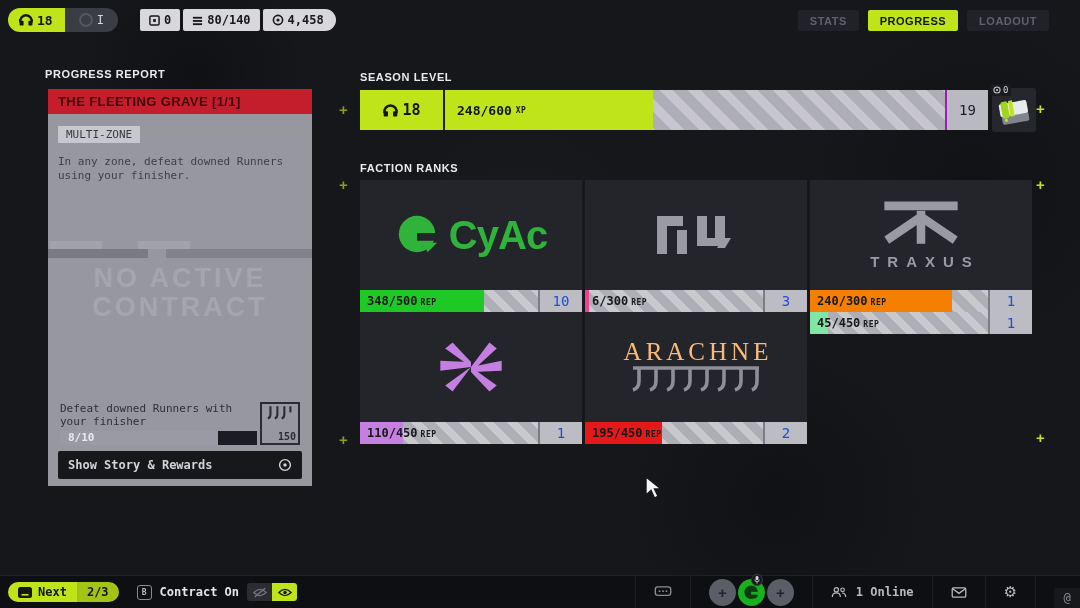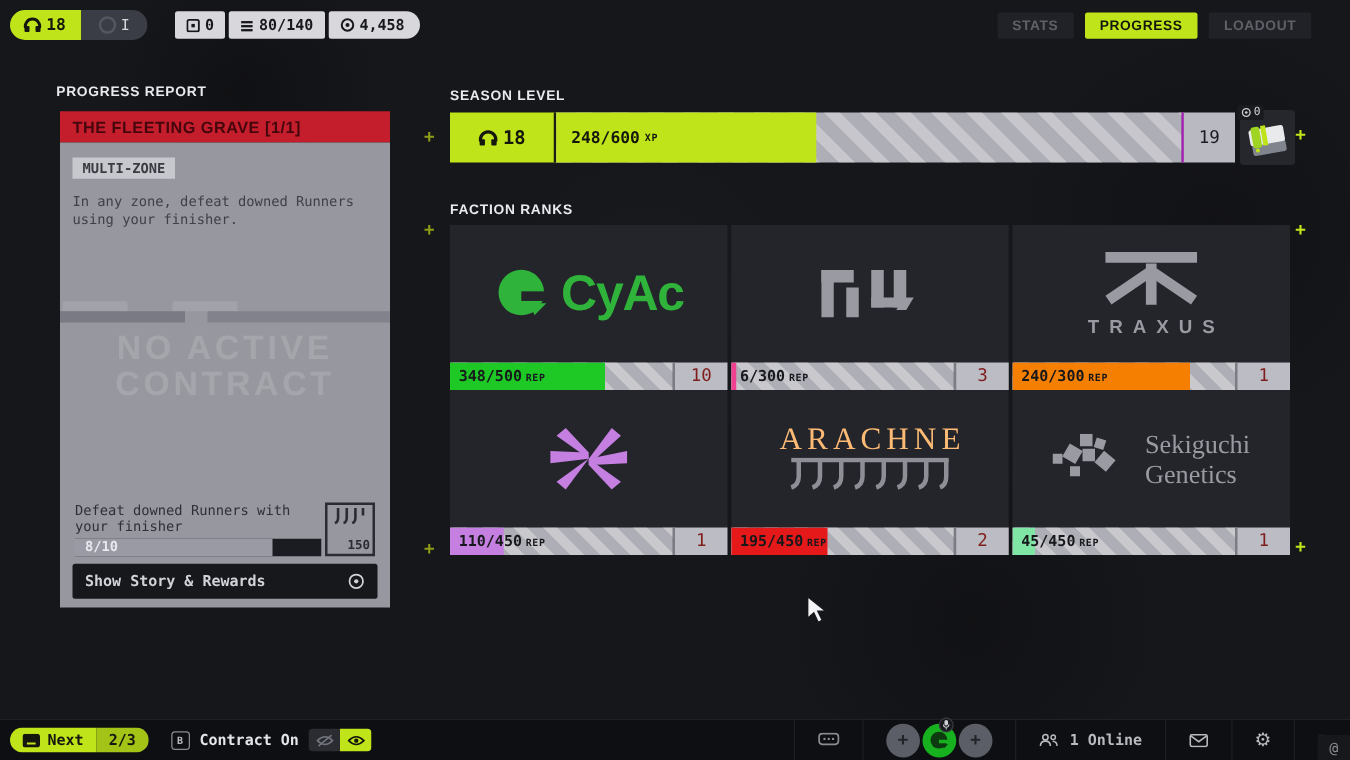--- a/index.html
+++ b/index.html
@@ -27,21 +27,21 @@
   .badge.last { border-radius:2px 11px 11px 2px; padding-right:12px; }
   .nav { position:absolute; right:31px; top:10px; display:flex; gap:9px;justify-content:flex-end; }
   .nav-btn { height:21px; padding:0 12px; display:flex; align-items:center; font-size:11px; font-weight:bold; letter-spacing:.5px; background:#212228; color:#5f6169; border-radius:2px; }
   .nav-btn.active { background:#bfe51a; color:#15160d; }
 
   
   .panel { position:absolute; left:45px; top:68px; width:270px; }
   .section-title { font-size:11px; font-weight:bold; letter-spacing:.6px; color:#e9eaee; }
   .banner { margin-top:9px; margin-left:3px; width:264px; height:25px; background:#c41e2d; color:#45060c; display:flex; align-items:center; padding:0 10px; font-weight:bold; font-size:13px; letter-spacing:.4px; }
   .card { position:relative; margin-left:3px; width:264px; height:372px; background:#97979f; padding:10px; overflow:hidden; }
-  .tag { display:inline-block; background:#c7c7ce; color:#393b43; font-size:11px; font-weight:bold; padding:2px 8px; margin-top:2px; }
+  .tag { display:inline-block; background:#c7c7ce; color:#393b43; font-size:11px; font-weight:normal; padding:2px 8px; margin-top:2px; }
   .desc { margin-top:12px; font-size:11px; line-height:14px; color:#3e404a; width:238px; }
   .glitch { position:absolute; height:8px; }
   .watermark { position:absolute; left:0; top:150px; width:100%; text-align:center; font-weight:bold; font-size:27px; letter-spacing:3px; color:rgba(255,255,255,.14); line-height:29px; }
   .objective { position:absolute; left:12px; top:288px; width:200px; font-size:11px; line-height:13px; color:#2e3038; }
   .obj-bar { position:absolute; left:12px; top:317px; width:197px; height:14px; background:#1b1c21; }
   .obj-fill { height:100%; background:#9a9aa4; }
   .obj-label { position:absolute; left:8px; top:0; height:14px; line-height:14px; font-size:11px; font-weight:bold; color:#e8e9ee; }
   .reward-box { position:absolute; right:12px; top:288px; width:40px; height:43px; border:2px solid #2b2c33; display:flex; justify-content:center; position:absolute; }
   .reward-num { position:absolute; right:2px; bottom:1px; font-size:10px; font-weight:bold; color:#2b2c33; }
   .story-btn { position:absolute; left:10px; top:337px; width:244px; height:28px; background:#17181c; color:#d2d3d9; display:flex; align-items:center; justify-content:space-between; padding:0 10px; font-size:12px; font-weight:bold; border-radius:2px; }
@@ -60,21 +60,21 @@
 
   
   .fr-title { position:absolute; left:360px; top:162px; }
   .grid { position:absolute; left:360px; top:180px; width:653px; display:grid; grid-template-columns:repeat(3,222px); grid-auto-rows:132px; gap:0 3px; }
   .tile { display:flex; flex-direction:column; }
   .tile-logo { height:110px; background:#23252b; display:flex; align-items:center; justify-content:center; }
   .rep-row { height:22px; display:flex; }
   .rep-bar { position:relative; flex:1; background:#aeaeb6; background-image:repeating-linear-gradient(45deg, rgba(255,255,255,.32) 0 8px, transparent 8px 17px); overflow:hidden; }
   .rep-fill { position:absolute; left:0; top:0; bottom:0; }
   .rep-text { position:absolute; left:7px; top:0; height:22px; display:flex; align-items:baseline; gap:3px; padding-top:4px; color:#17181c; font-weight:bold; font-size:12px; }
-  .rank-box { width:44px; background:#bcbcc4; border-left:2px solid #7c7c85; display:flex; align-items:center; justify-content:center; color:#7f1d1d; font-size:14px; }
+  .rank-box { width:44px; background:#bcbcc4; border-left:2px solid #7c7c85; display:flex; align-items:center; justify-content:center; color:#1d4ed8; font-size:14px; }
   .cyac-wrap { display:flex; align-items:center; gap:8px; color:#2fb33a; }
   .cyac-text { font-size:40px; font-weight:bold; letter-spacing:-1px; }
   .traxus-wrap { display:flex; flex-direction:column; align-items:center; gap:8px; color:#9a9aa3; }
   .traxus-text { font-size:15px; font-weight:bold; letter-spacing:8px; margin-right:-8px; }
   .arachne-wrap { display:flex; flex-direction:column; align-items:center; color:#fdba74; }
   .arachne-text { font-family:"Liberation Serif", serif; font-size:25px; letter-spacing:4px; margin-right:-4px; }
   .seki-wrap { display:flex; align-items:center; gap:12px; color:#9a9aa3; }
   .seki-text { font-family:"Liberation Serif", serif; font-size:21px; line-height:24px; }
 
   .plus { position:absolute; font-size:15px; font-weight:bold; }
@@ -373,39 +373,20 @@
         <div class="rep-text mono">
             <span>195/450</span>
             <span class="rep-suffix">REP</span>
           </div>
       </div>
       <div class="rank-box mono">2</div>
     </div>
   </div>
 
   <div class="tile">
-    <div class="tile-logo">
-      <div class="seki-wrap">
-        <svg width="62" height="40" viewBox="0 0 62 40">
-          <g fill="#9a9aa3">
-            <rect x="22" y="0" width="10" height="10"></rect>
-            <rect x="34" y="4" width="8" height="8" transform="rotate(18 38 8)"></rect>
-            <rect x="10" y="10" width="12" height="12" transform="rotate(30 16 16)"></rect>
-            <rect x="24" y="12" width="10" height="10"></rect>
-            <rect x="0" y="16" width="8" height="8"></rect>
-            <rect x="36" y="16" width="12" height="12" transform="rotate(40 42 22)"></rect>
-            <rect x="14" y="26" width="8" height="8"></rect>
-          </g>
-        </svg>
-        <div class="seki-text">
-          <div>Sekiguchi</div>
-          <div>Genetics</div>
-        </div>
-      </div>
-    </div>
     <div class="rep-row">
       <div class="rep-bar">
         <div class="rep-fill" style="width: 10%; background: rgb(127, 230, 166);"></div>
         <div class="rep-text mono">
             <span>45/450</span>
             <span class="rep-suffix">REP</span>
           </div>
       </div>
       <div class="rank-box mono">1</div>
     </div>

